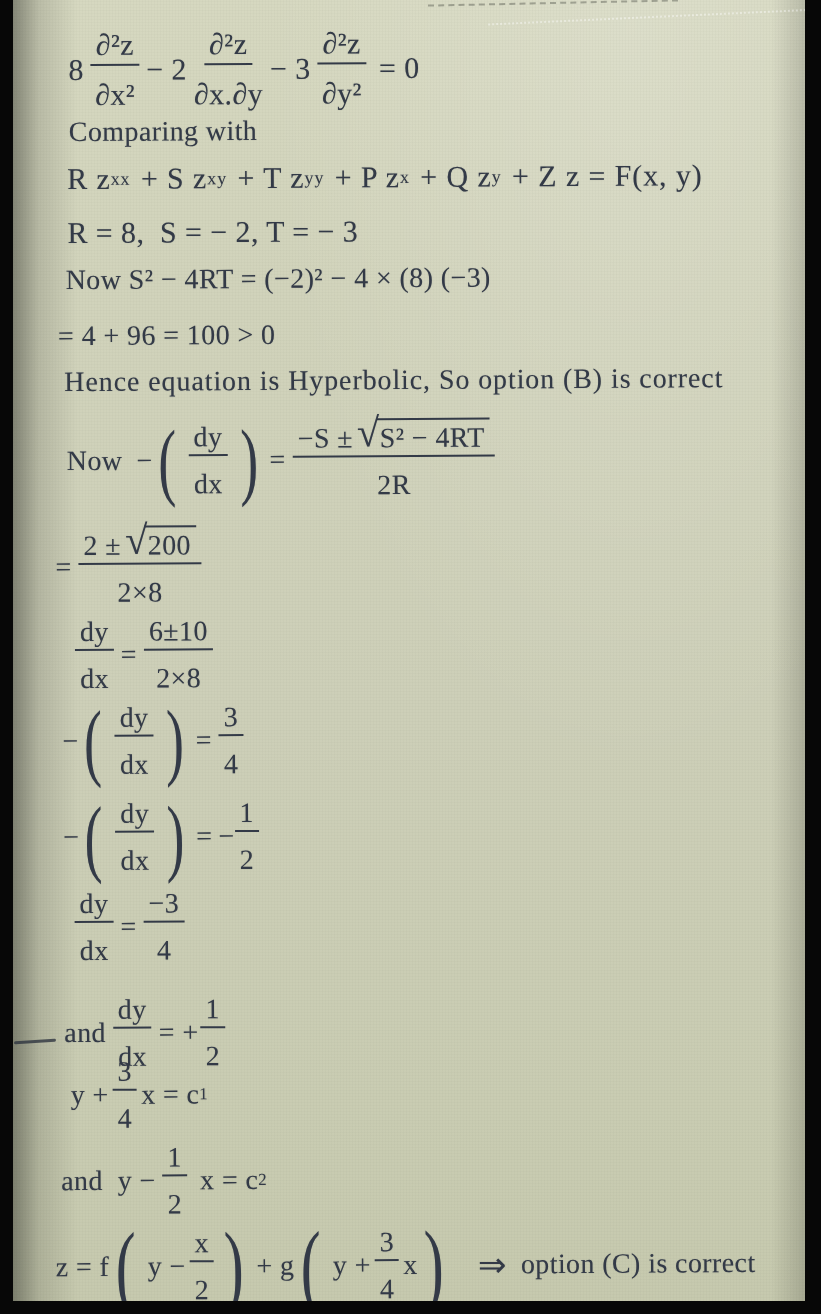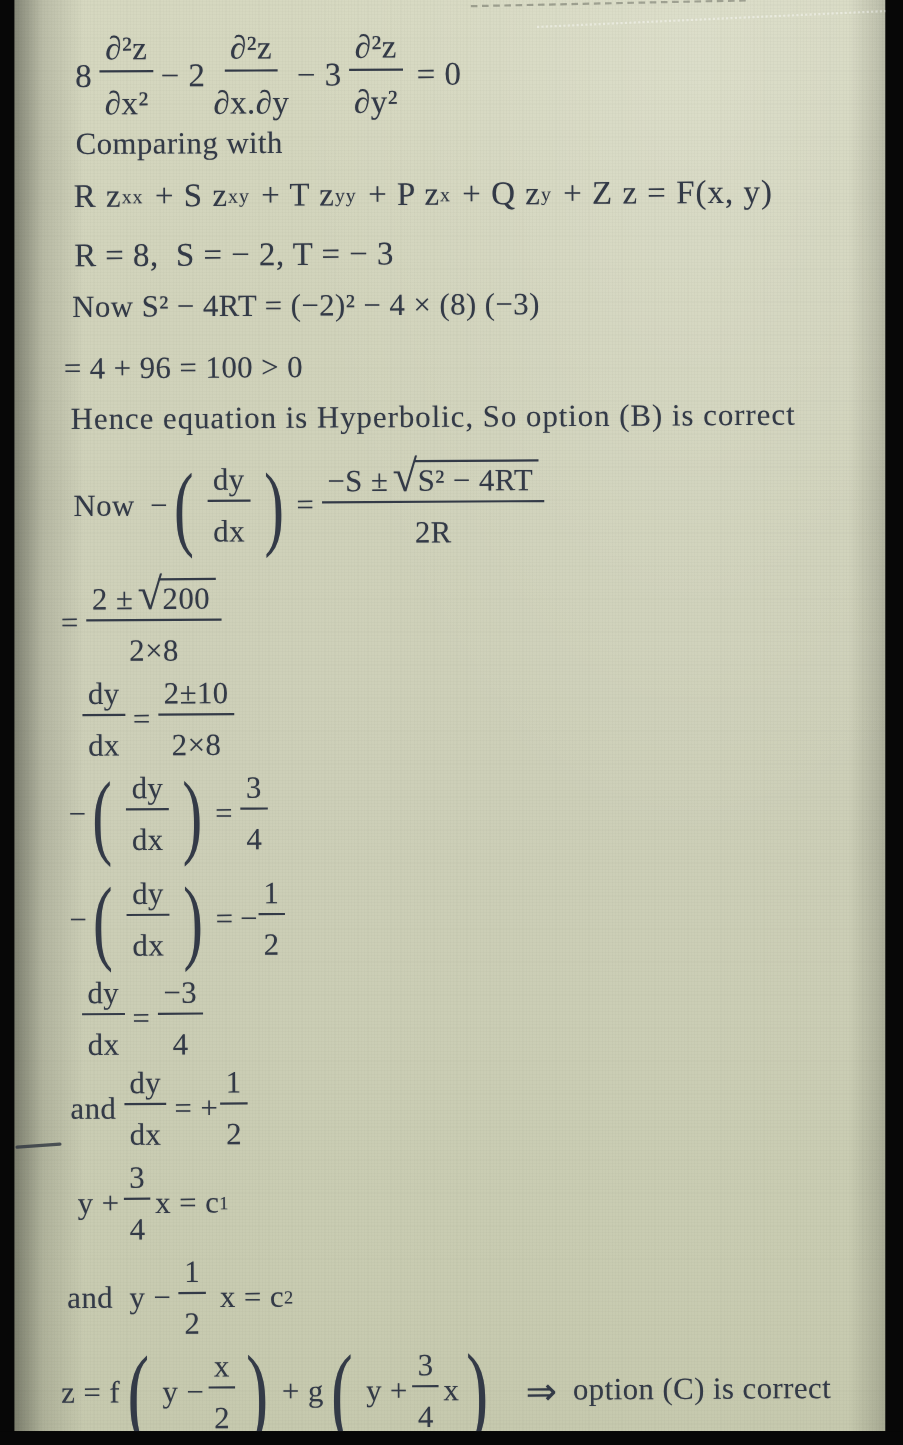--- a/index.html
+++ b/index.html
@@ -136,21 +136,21 @@
       </span>
     </div>
 
     <div class="line" style="top:614px;left:68px">
       <span class="fr">
         <span class="num">dy</span>
         <span class="den">dx</span>
       </span>
       <span class="t">=</span>
       <span class="fr">
-        <span class="num">2±10</span>
+        <span class="num">6±10</span>
         <span class="den">2×8</span>
       </span>
     </div>
 
     <div class="line" style="top:700px;left:62px">
       <span class="t">−</span>
       <span class="bp p86">(</span>
       <span class="fr">
         <span class="num">dy</span>
         <span class="den">dx</span>
@@ -184,21 +184,21 @@
         <span class="num">dy</span>
         <span class="den">dx</span>
       </span>
       <span class="t">=</span>
       <span class="fr">
         <span class="num">−3</span>
         <span class="den">4</span>
       </span>
     </div>
 
-    <div class="line" style="top:968px;left:62px">
+    <div class="line" style="top:992px;left:62px">
       <span class="t">and</span>
       <span class="fr m10">
         <span class="num">dy</span>
         <span class="den">dx</span>
       </span>
       <span class="t">= +</span>
       <span class="fr" style="margin-left:2px">
         <span class="num">1</span>
         <span class="den">2</span>
       </span>

